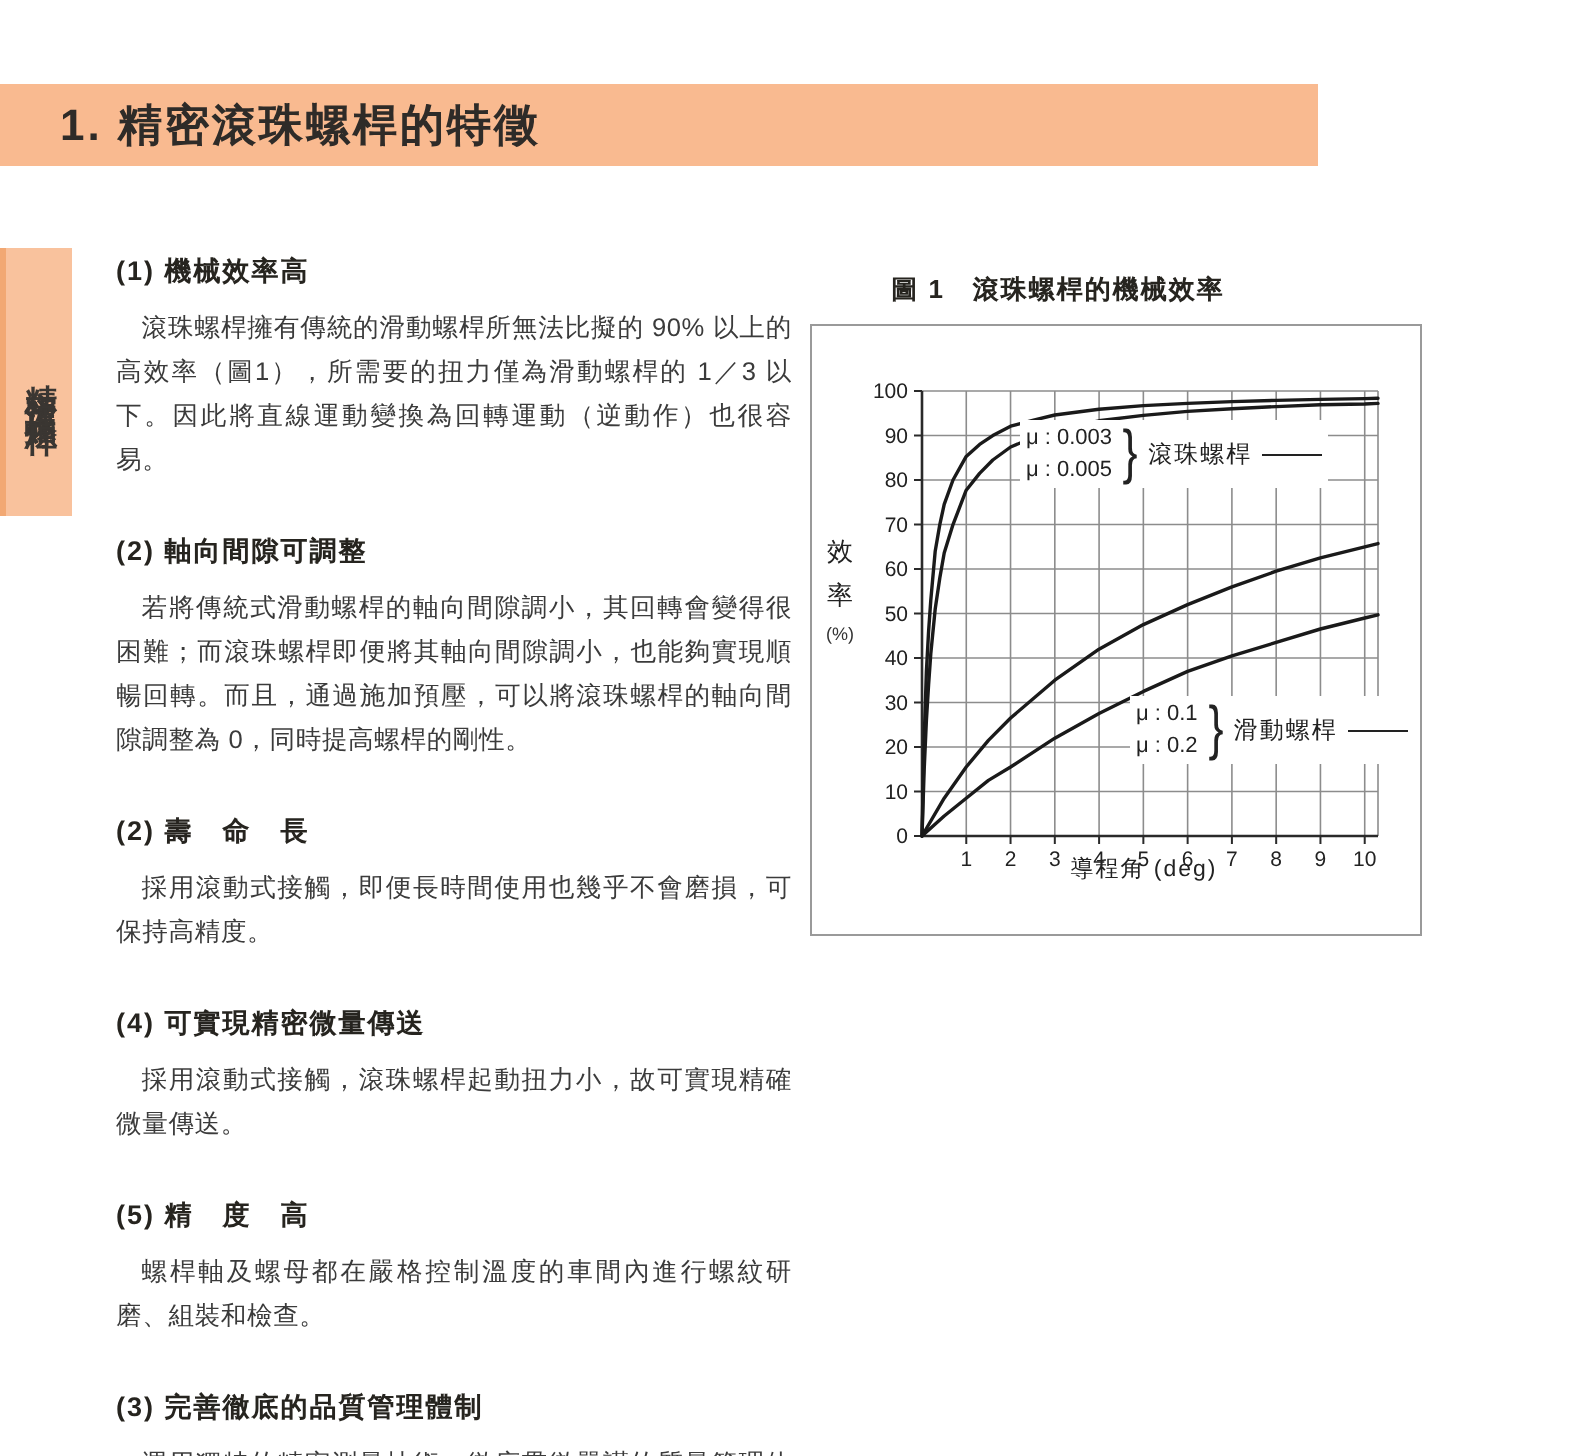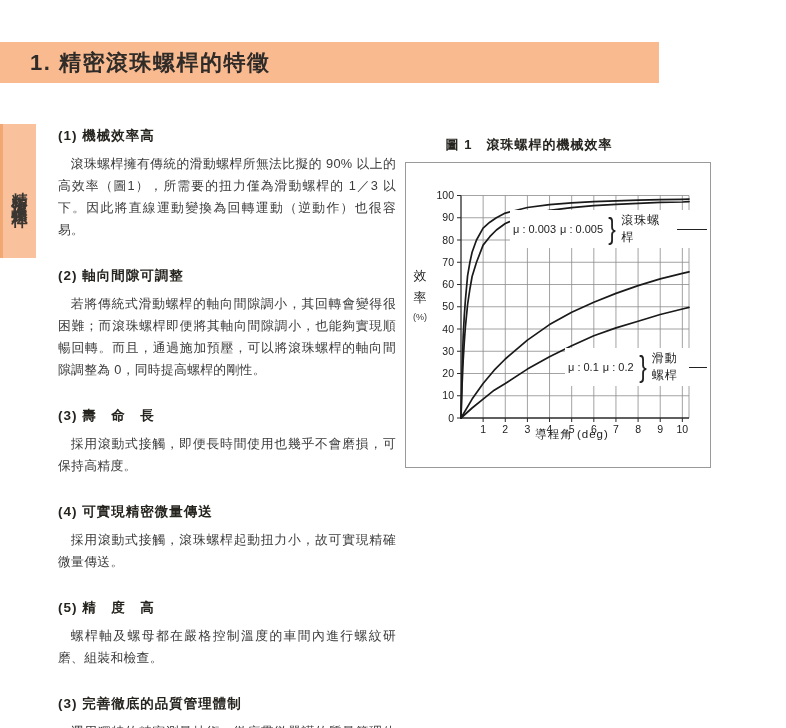--- a/index.html
+++ b/index.html
@@ -51,21 +51,21 @@
   .ylab .pct{display:block;font-size:9px;line-height:1;color:#333;}
   .xlab{
     position:absolute;left:55px;top:264px;width:222px;text-align:center;
     font-size:11.5px;color:#222;letter-spacing:1px;
   }
   
   .legend{
     position:absolute;background:#ffffff;display:flex;align-items:center;
     padding:2px 3px;color:#222;
   }
-  .legend .rows{display:flex;flex-direction:row;gap:4px;}
+  .legend .rows{display:flex;flex-direction:column;gap:4px;}
   .legend .mu-row{font-size:11px;white-space:pre;font-style:normal;}
   .legend .brace{
     font-size:30px;font-weight:100;color:#222;margin:0 2px 0 4px;
     transform:scaleX(0.75);line-height:1;
   }
   .legend .lbl{font-size:12px;letter-spacing:1px;margin-left:2px;}
   .legend .leader{width:30px;height:0;border-top:1px solid #222;margin-left:5px;}
   .legend1{left:104px;top:47px;}
   .legend2{left:159px;top:185px;}
 </style>
@@ -85,21 +85,21 @@
   <div class="content">
     <div class="section">
       <div class="hd">(1) 機械效率高</div>
       <p class="bd">滾珠螺桿擁有傳統的滑動螺桿所無法比擬的 90% 以上的高效率（圖1），所需要的扭力僅為滑動螺桿的 1／3 以下。因此將直線運動變換為回轉運動（逆動作）也很容易。</p>
     </div>
     <div class="section">
       <div class="hd">(2) 軸向間隙可調整</div>
       <p class="bd">若將傳統式滑動螺桿的軸向間隙調小，其回轉會變得很困難；而滾珠螺桿即便將其軸向間隙調小，也能夠實現順暢回轉。而且，通過施加預壓，可以將滾珠螺桿的軸向間隙調整為 0，同時提高螺桿的剛性。</p>
     </div>
     <div class="section">
-      <div class="hd">(3) 壽　命　長</div>
+      <div class="hd">(2) 壽　命　長</div>
       <p class="bd">採用滾動式接觸，即便長時間使用也幾乎不會磨損，可保持高精度。</p>
     </div>
     <div class="section">
       <div class="hd">(4) 可實現精密微量傳送</div>
       <p class="bd">採用滾動式接觸，滾珠螺桿起動扭力小，故可實現精確微量傳送。</p>
     </div>
     <div class="section">
       <div class="hd">(5) 精　度　高</div>
       <p class="bd">螺桿軸及螺母都在嚴格控制溫度的車間內進行螺紋研磨、組裝和檢查。</p>
     </div>

